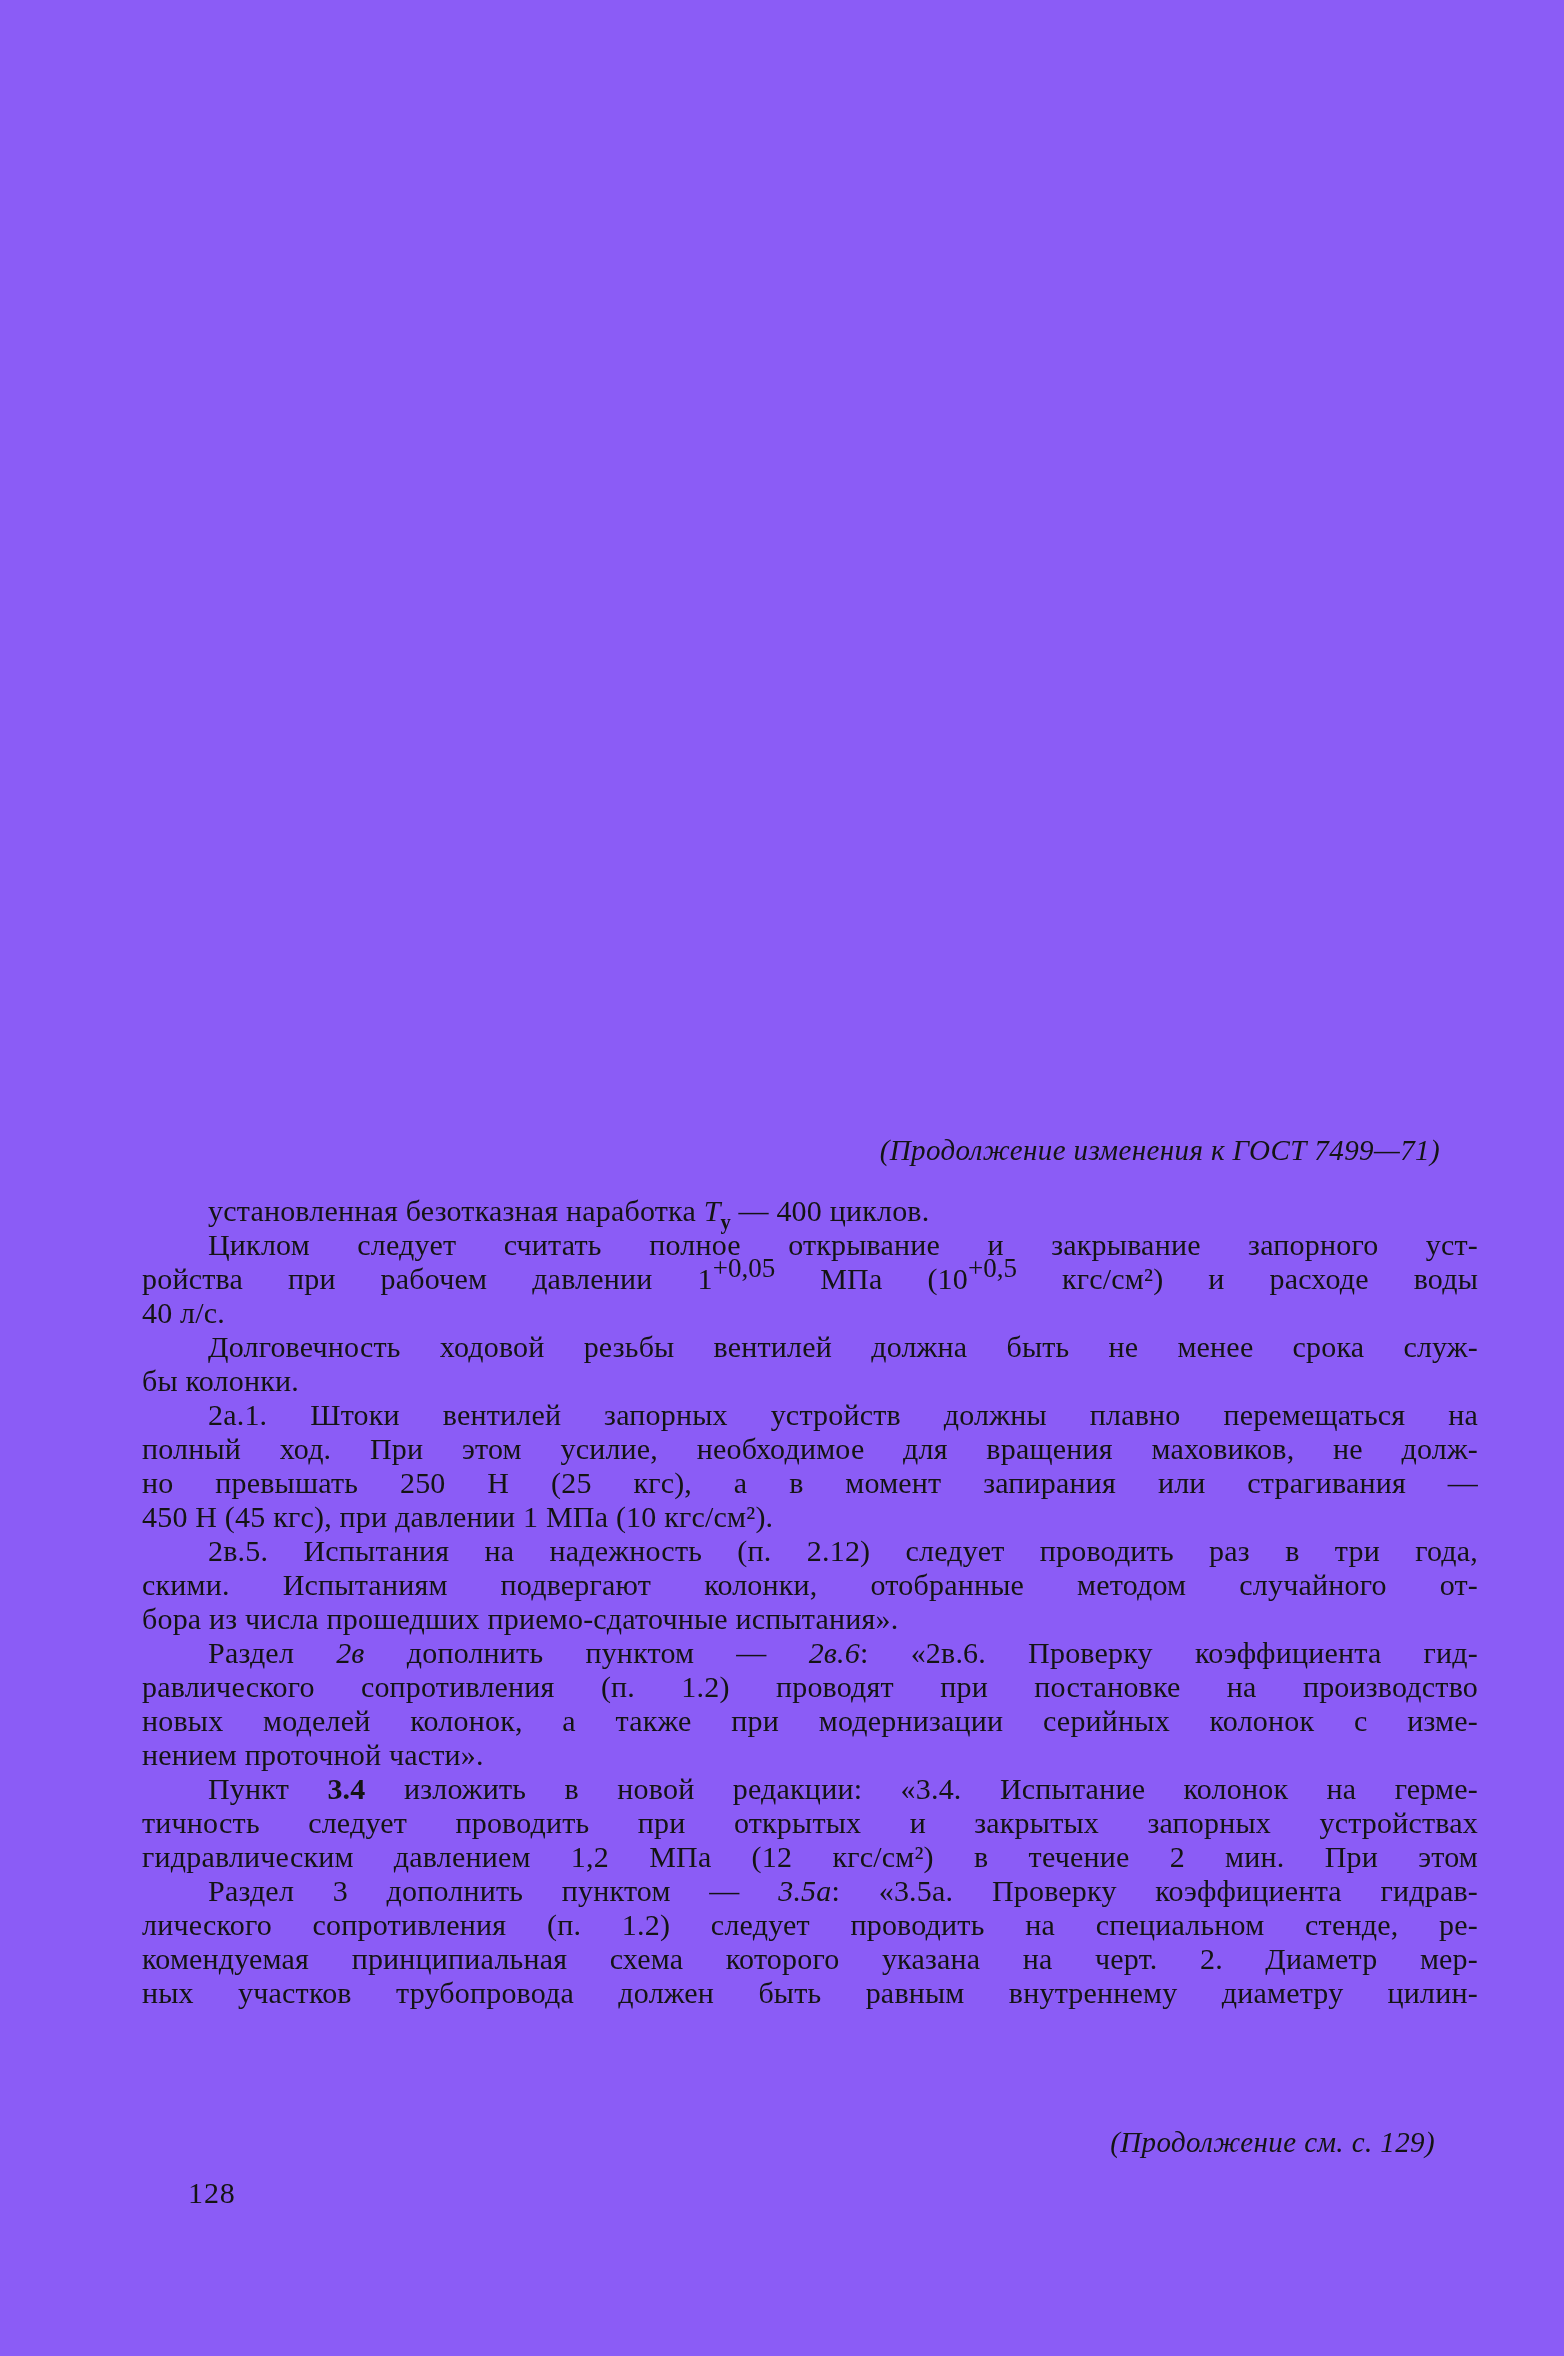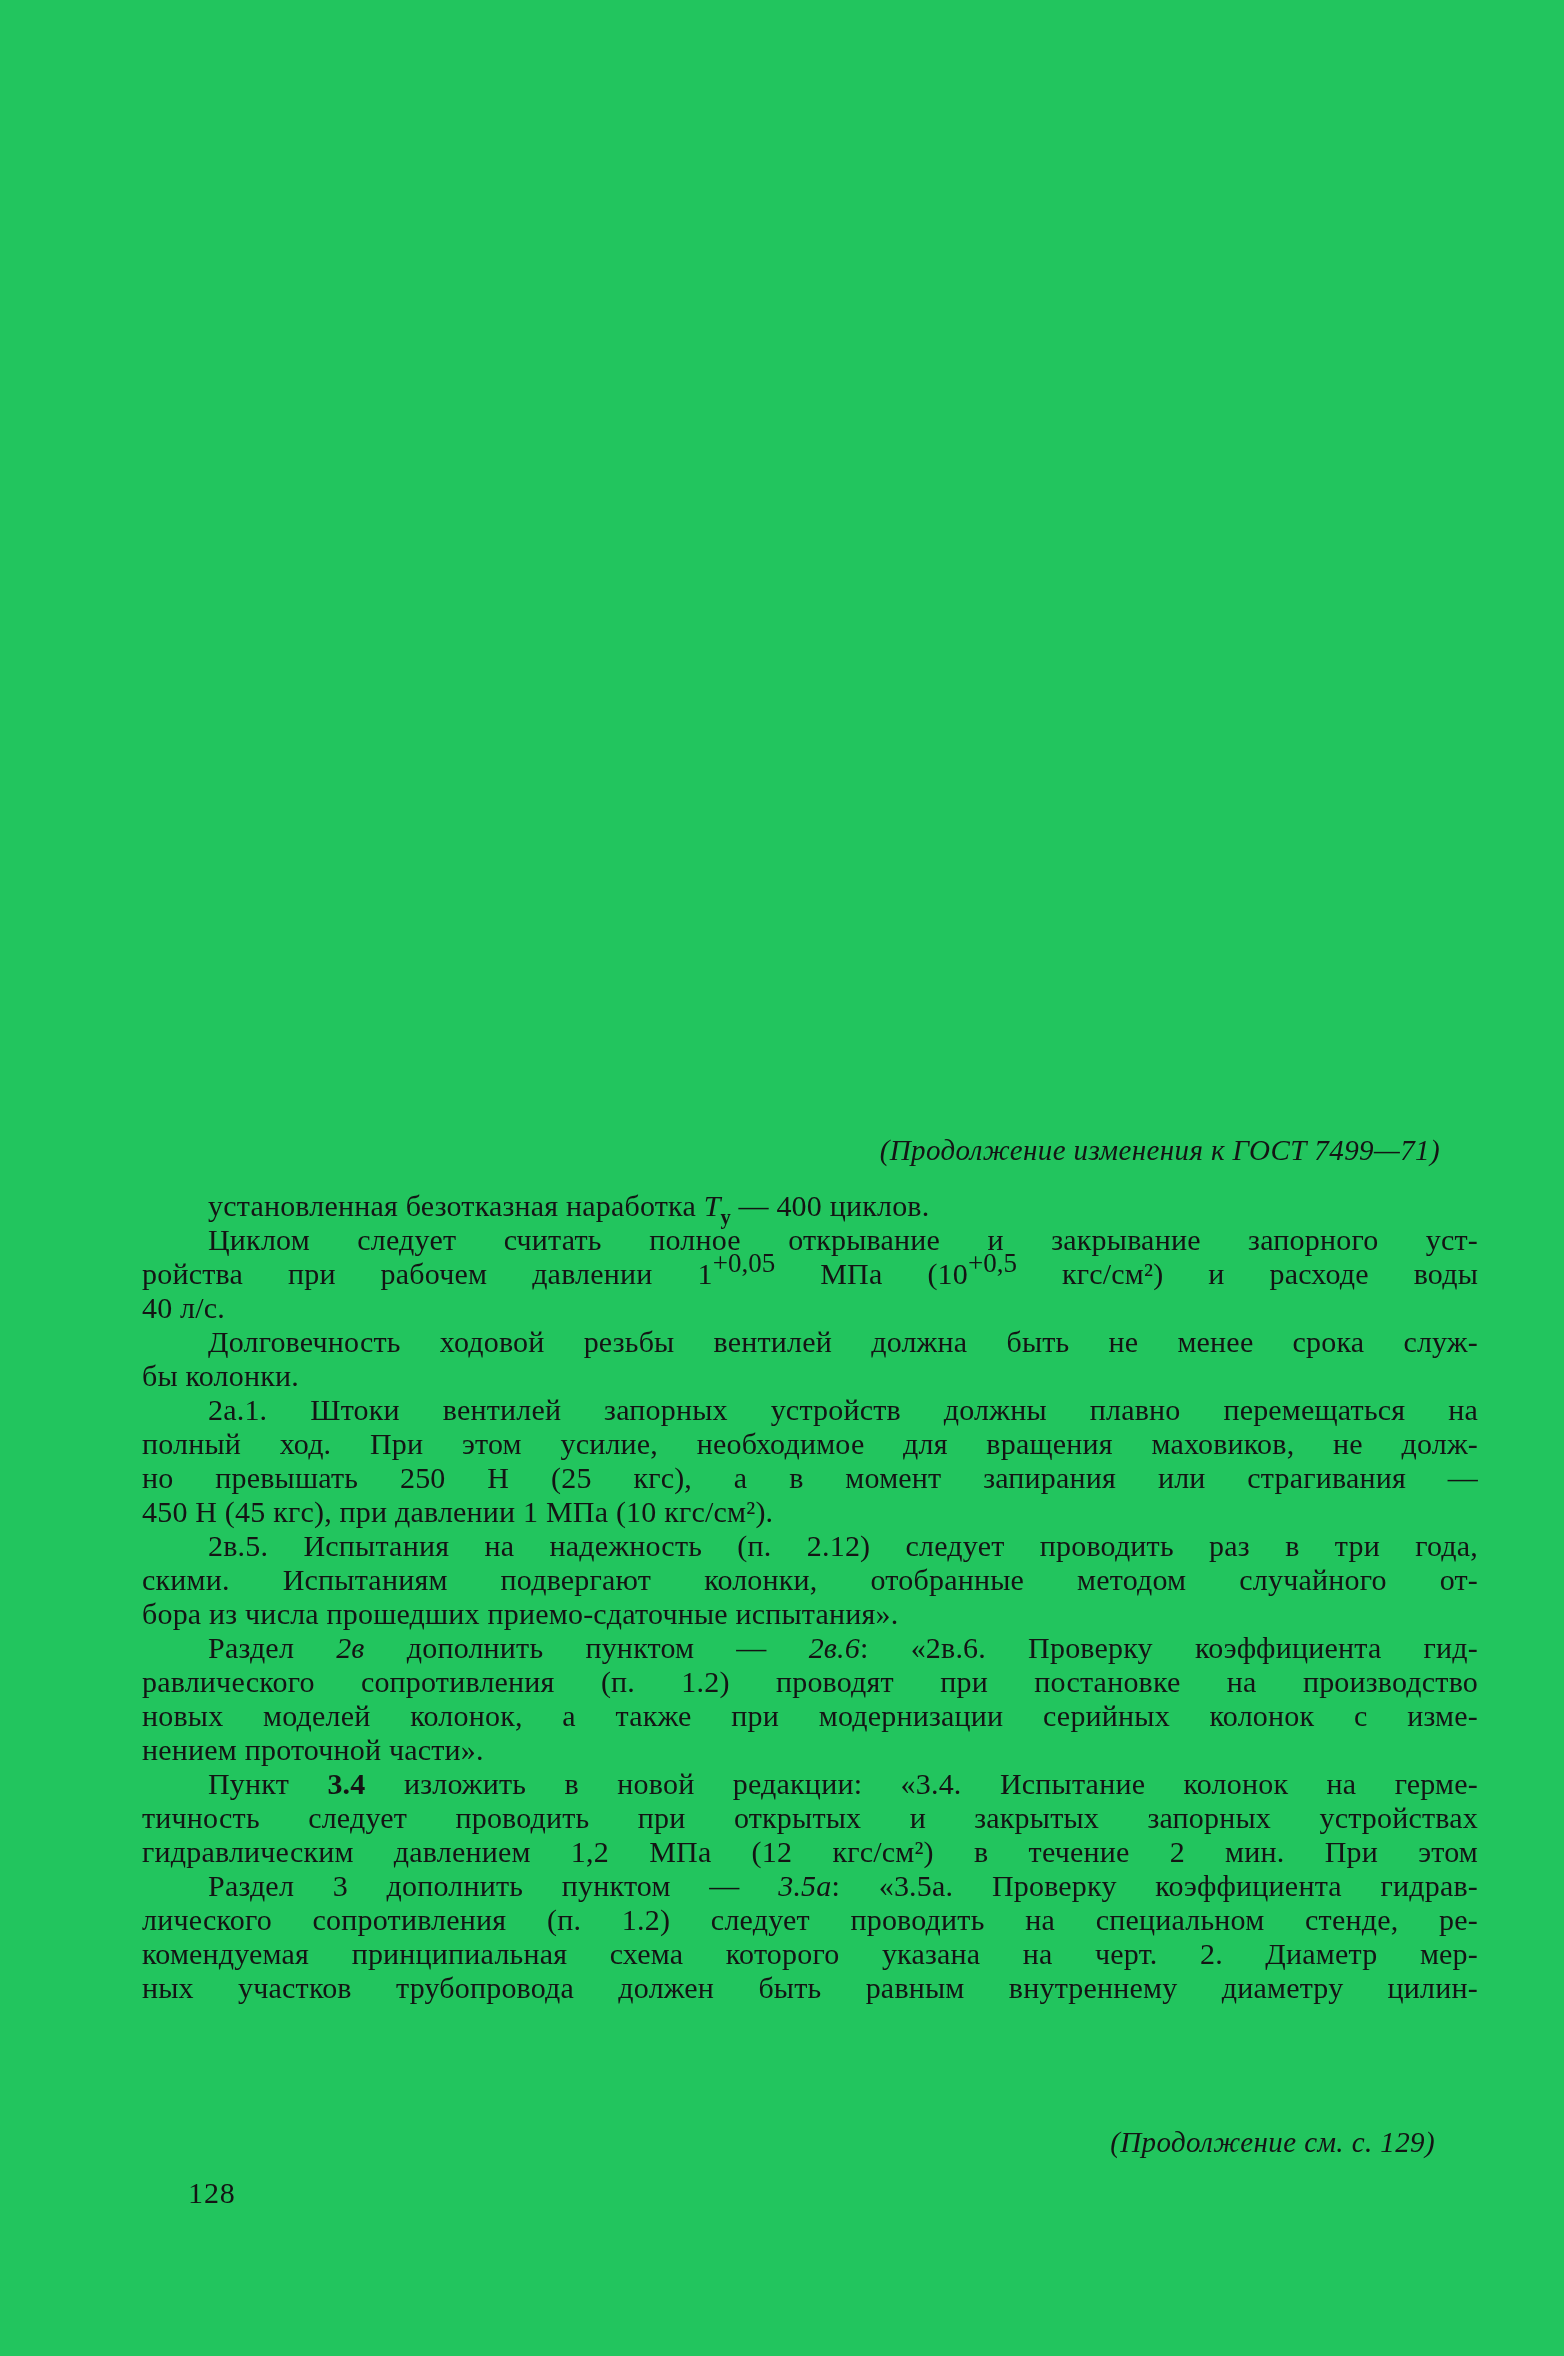--- a/index.html
+++ b/index.html
@@ -4,21 +4,21 @@
 <style>
   html, body {
     margin: 0;
     padding: 0;
     background: #e8e8e8;
   }
   .page {
     position: relative;
     width: 1564px;
     height: 2357px;
-    background: #22c55e;
+    background: #8b5cf6;
     margin: 0 auto;
     overflow: hidden;
     color: #141414;
     font-family: "Liberation Serif", "DejaVu Serif", serif;
   }
   .header-note {
     position: absolute;
     top: 1134px;
     right: 124px;
     font-size: 29px;
@@ -29,21 +29,21 @@
   .text-block {
     position: absolute;
     left: 142px;
     top: 1190px;
     width: 1336px;
     font-size: 30px;
     letter-spacing: 0.2px;
   }
   .line {
     height: 34px;
-    line-height: 32px;
+    line-height: 42px;
     white-space: nowrap;
   }
   .line.just {
     white-space: normal;
     text-align: justify;
     text-align-last: justify;
     height: 34px;
     overflow: visible;
   }
   .line.ind { padding-left: 66px; }

